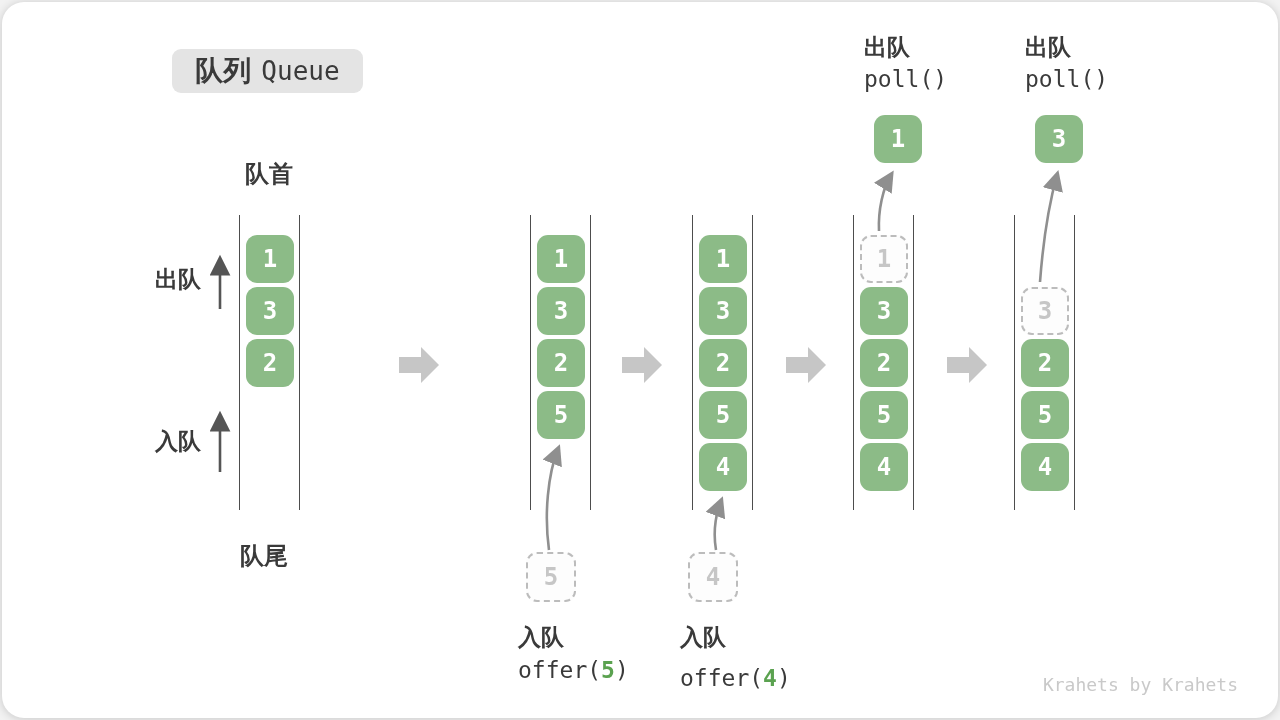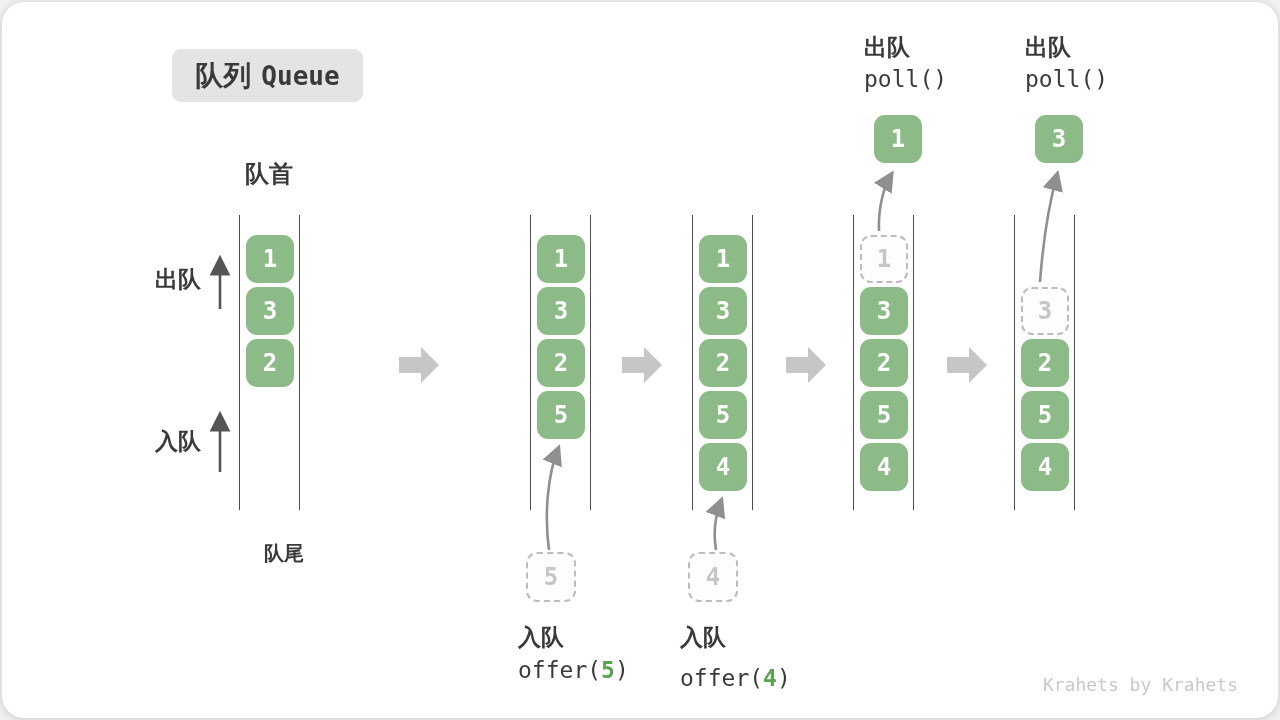--- a/index.html
+++ b/index.html
@@ -6,27 +6,27 @@
   #canvas{
     position:relative;width:1280px;height:720px;overflow:hidden;
     font-family:"DejaVu Sans","Liberation Sans",sans-serif;
   }
   #card{
     position:absolute;left:2px;top:2px;right:2px;bottom:2px;
     background:#ffffff;border-radius:22px;
     box-shadow:0 1px 10px rgba(0,0,0,0.18);
   }
   .title-badge{
-    position:absolute;left:170px;top:47px;width:191px;height:53px;
+    position:absolute;left:170px;top:47px;width:191px;height:44px;
     background:var(--badge-bg,#e4e4e4);border-radius:9px;
     display:flex;align-items:center;justify-content:center;gap:10px;
     color:var(--text-dark,#3a3a3a);
   }
   .title-zh{font-size:28px;font-weight:bold;}
-  .title-en{font-family:"DejaVu Sans Mono","Liberation Mono",monospace;font-size:26px;font-weight:700;}
+  .title-en{font-family:"DejaVu Sans Mono","Liberation Mono",monospace;font-size:26px;font-weight:400;}
   .cjk-label{
     position:absolute;color:var(--text-dark,#3a3a3a);
     font-size:23px;font-weight:bold;white-space:nowrap;
   }
   .queue-col{
     position:absolute;top:213px;width:61px;height:295px;
     border-left:1.6px solid var(--line,#4d4d4d);
     border-right:1.6px solid var(--line,#4d4d4d);
     box-sizing:border-box;
   }
@@ -72,21 +72,21 @@
 
 <div id="canvas" style="--box-green: #8CBB87; --accent-green: #5BA250; --dashed-border: #bcbcbc; --dashed-text: #c6c6c6; --line: #4d4d4d; --text-dark: #3a3a3a; --badge-bg: #e4e4e4; --watermark: #c9c9c9;">
   <div id="card">
 
     <div class="title-badge">
       <span class="title-zh">队列</span>
       <span class="title-en">Queue</span>
     </div>
 
     <div class="cjk-label" style="left:243px;top:156px;font-size:24px;">队首</div>
-    <div class="cjk-label" style="left:238px;top:538px;font-size:20px;margin-left:24px;">队尾</div>
+    <div class="cjk-label" style="left:238px;top:538px;font-size:24px;">队尾</div>
     <div class="cjk-label" style="left:153px;top:262px;">出队</div>
     <div class="cjk-label" style="left:153px;top:424px;">入队</div>
 
     <div id="queues">
         <div class="queue-col" style="left: 237px;">
           <div class="cell green" style="top: 20px;">1</div>
           <div class="cell green" style="top: 72px;">3</div>
           <div class="cell green" style="top: 124px;">2</div>
         </div>
         <div class="queue-col" style="left: 528px;">

